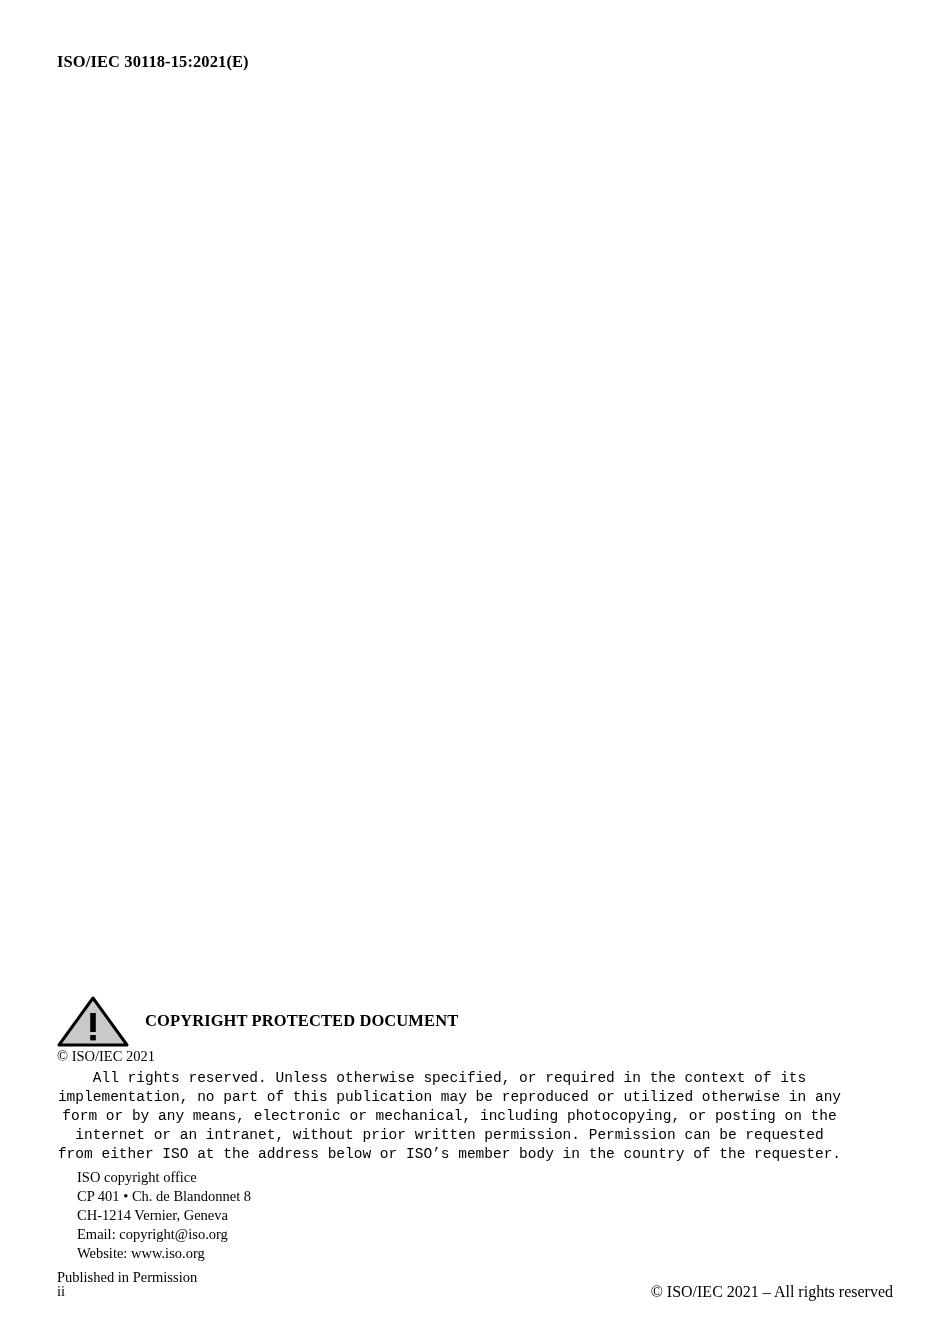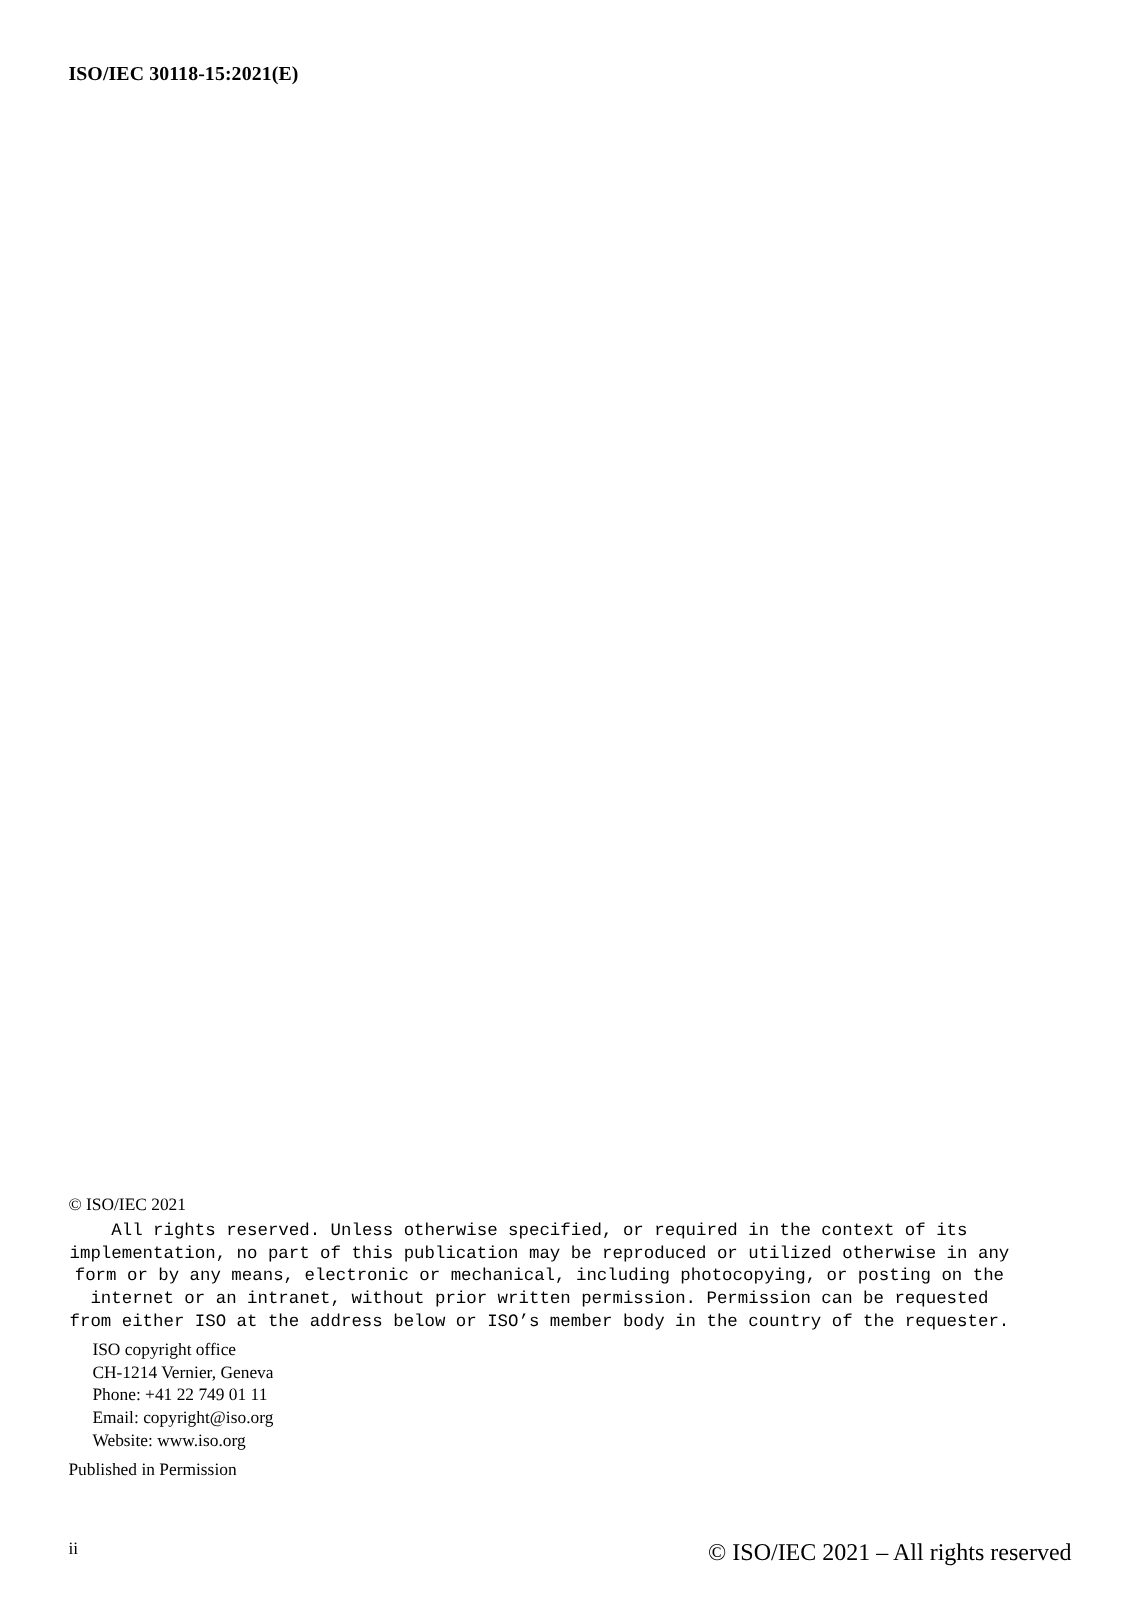--- a/index.html
+++ b/index.html
@@ -84,42 +84,50 @@
   .footer-left {
     position: absolute;
     left: 57px;
     top: 1283px;
     font-size: 14.5px;
   }
   .footer-right {
     position: absolute;
     right: 57px;
     top: 1283px;
-    font-size: 20px;
+    font-size: 16px;
     text-align: right;
   }
 </style>
 </head>
 <body>
 
 <div class="page">
 
   <div class="doc-header">ISO/IEC 30118-15:2021(E)</div>
 
   <div class="copyright-block">
 
+    <div class="cp-title-row">
+      <svg class="warning-icon" viewBox="0 0 72 52" aria-hidden="true">
+        <polygon points="36,3 70,50 2,50" fill="#c9c9c9" stroke="#000000" stroke-width="3" stroke-linejoin="round"></polygon>
+        <rect x="33.2" y="18" width="5.6" height="19" fill="#000000"></rect>
+        <rect x="33.2" y="40" width="5.6" height="5.4" fill="#000000"></rect>
+      </svg>
+      <div class="cp-title">COPYRIGHT PROTECTED DOCUMENT</div>
+    </div>
 
     <div class="cp-year">©  ISO/IEC 2021</div>
 
     <div class="cp-body">All rights reserved. Unless otherwise specified, or required in the context of its implementation, no part of this publication may be reproduced or utilized otherwise in any form or by any means, electronic or mechanical, including photocopying, or posting on the internet or an intranet, without prior written permission. Permission can be requested from either ISO at the address below or ISO’s member body in the country of the requester.</div>
 
     <div class="cp-address">
       <div>ISO copyright office</div>
+      <div>CP 401 • Ch. de Blandonnet 8</div>
       <div>CH-1214 Vernier, Geneva</div>
-      <div>Phone: +41 22 749 01 11</div>
       <div>Email: copyright@iso.org</div>
       <div>Website: www.iso.org</div>
     </div>
 
     <div class="cp-published">Published in Permission</div>
   </div>
 
   <div class="footer-left">ii</div>
 
   <div class="footer-right">© ISO/IEC 2021 – All rights reserved</div>

